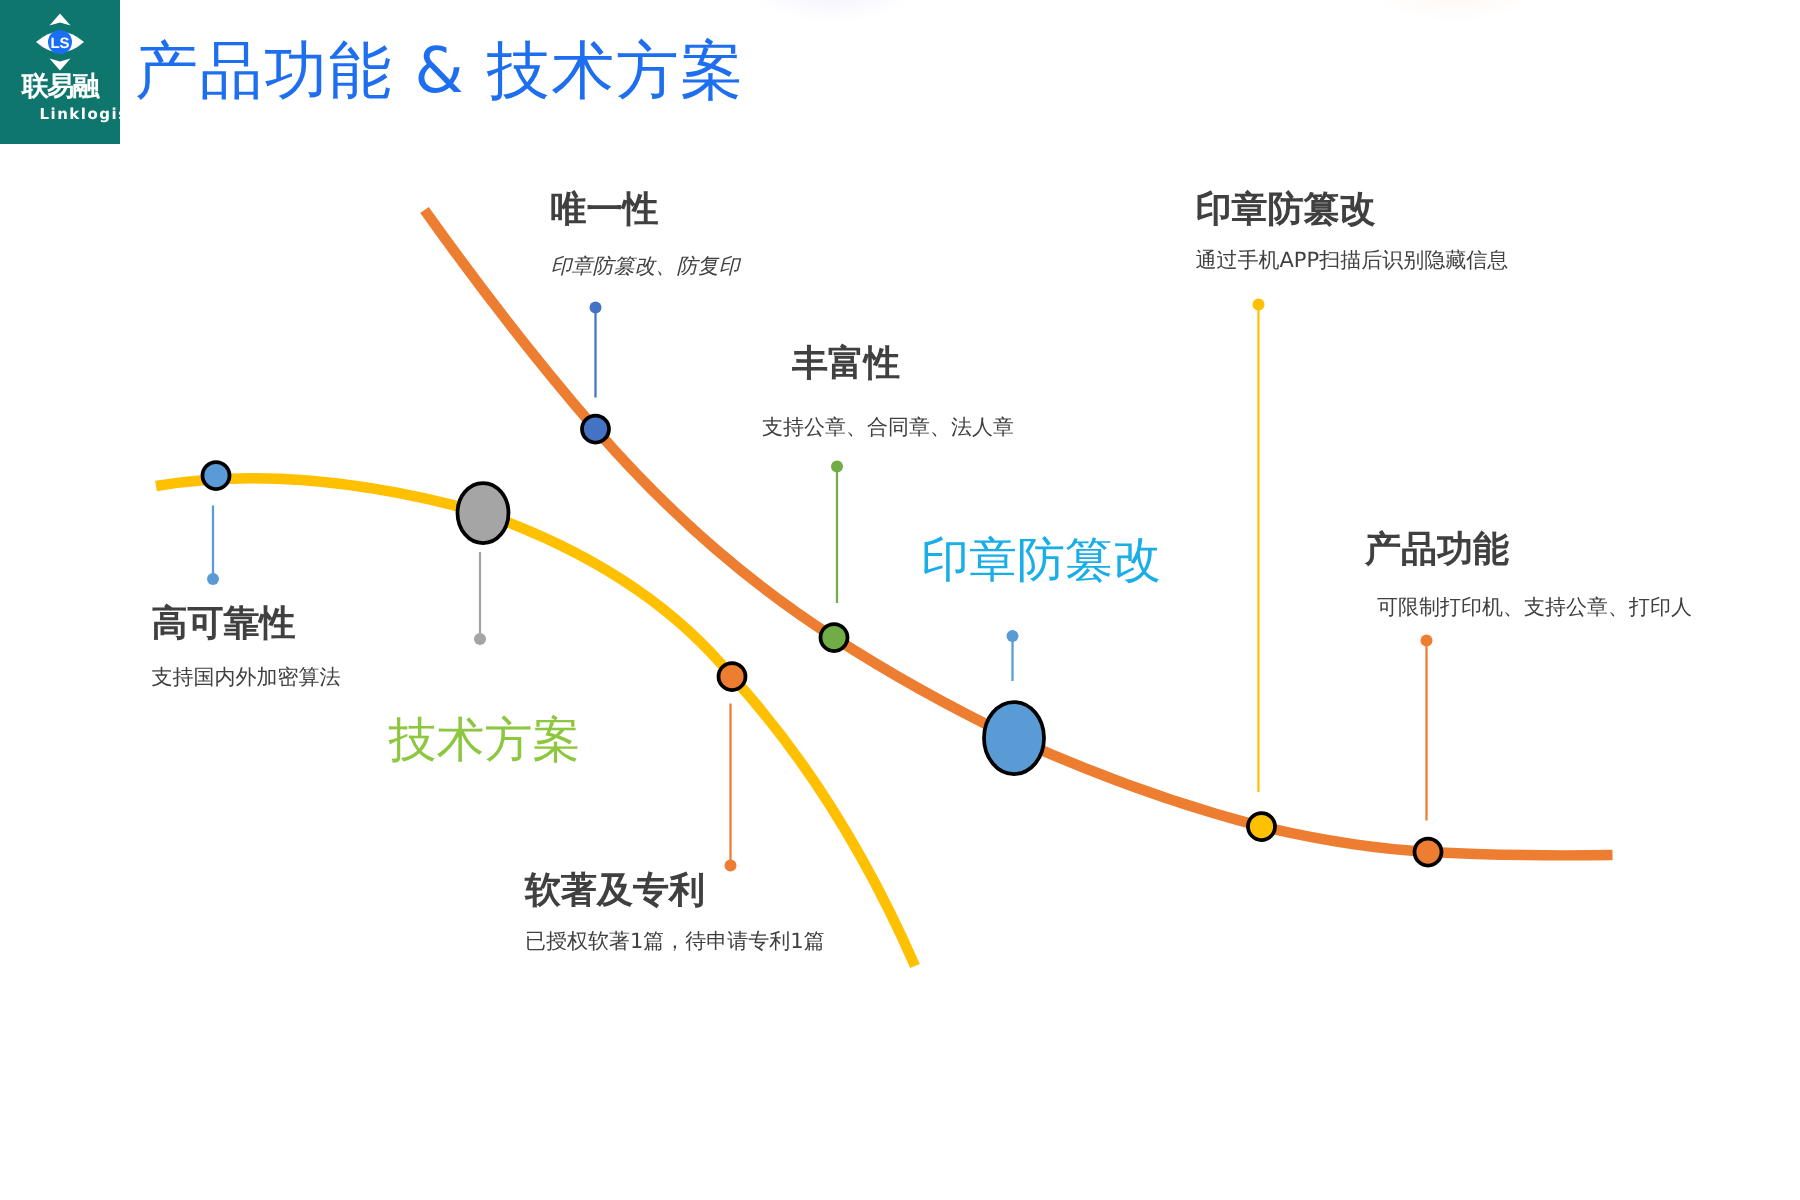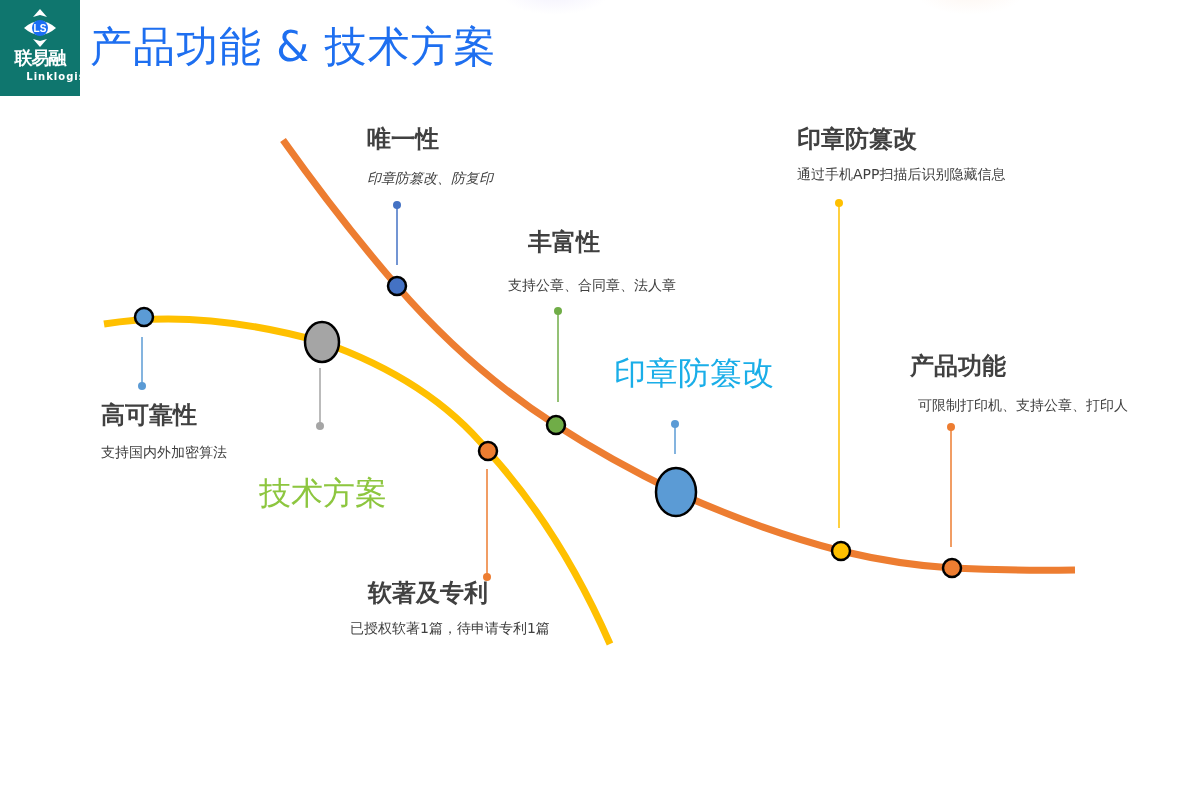--- a/index.html
+++ b/index.html
@@ -124,14 +124,14 @@
 
 <div class="feat-title" style="left:797px; top:127px;">印章防篡改</div>
 <div class="feat-desc" style="left:797px; top:165px;text-align:center;">通过手机APP扫描后识别隐藏信息</div>
 
 <div class="feat-title" style="left:910px; top:354px;">产品功能</div>
 <div class="feat-desc" style="left:918px; top:396px;">可限制打印机、支持公章、打印人</div>
 
 <div class="feat-title" style="left:101px; top:403px;">高可靠性</div>
 <div class="feat-desc" style="left:101px; top:443px;">支持国内外加密算法</div>
 
-<div class="feat-title" style="left:350px; top:581px;margin-left:18px;">软著及专利</div>
+<div class="feat-title" style="left:350px; top:581px;">软著及专利</div>
 <div class="feat-desc" style="left:350px; top:619px;">已授权软著1篇，待申请专利1篇</div>
 
 </body></html>

